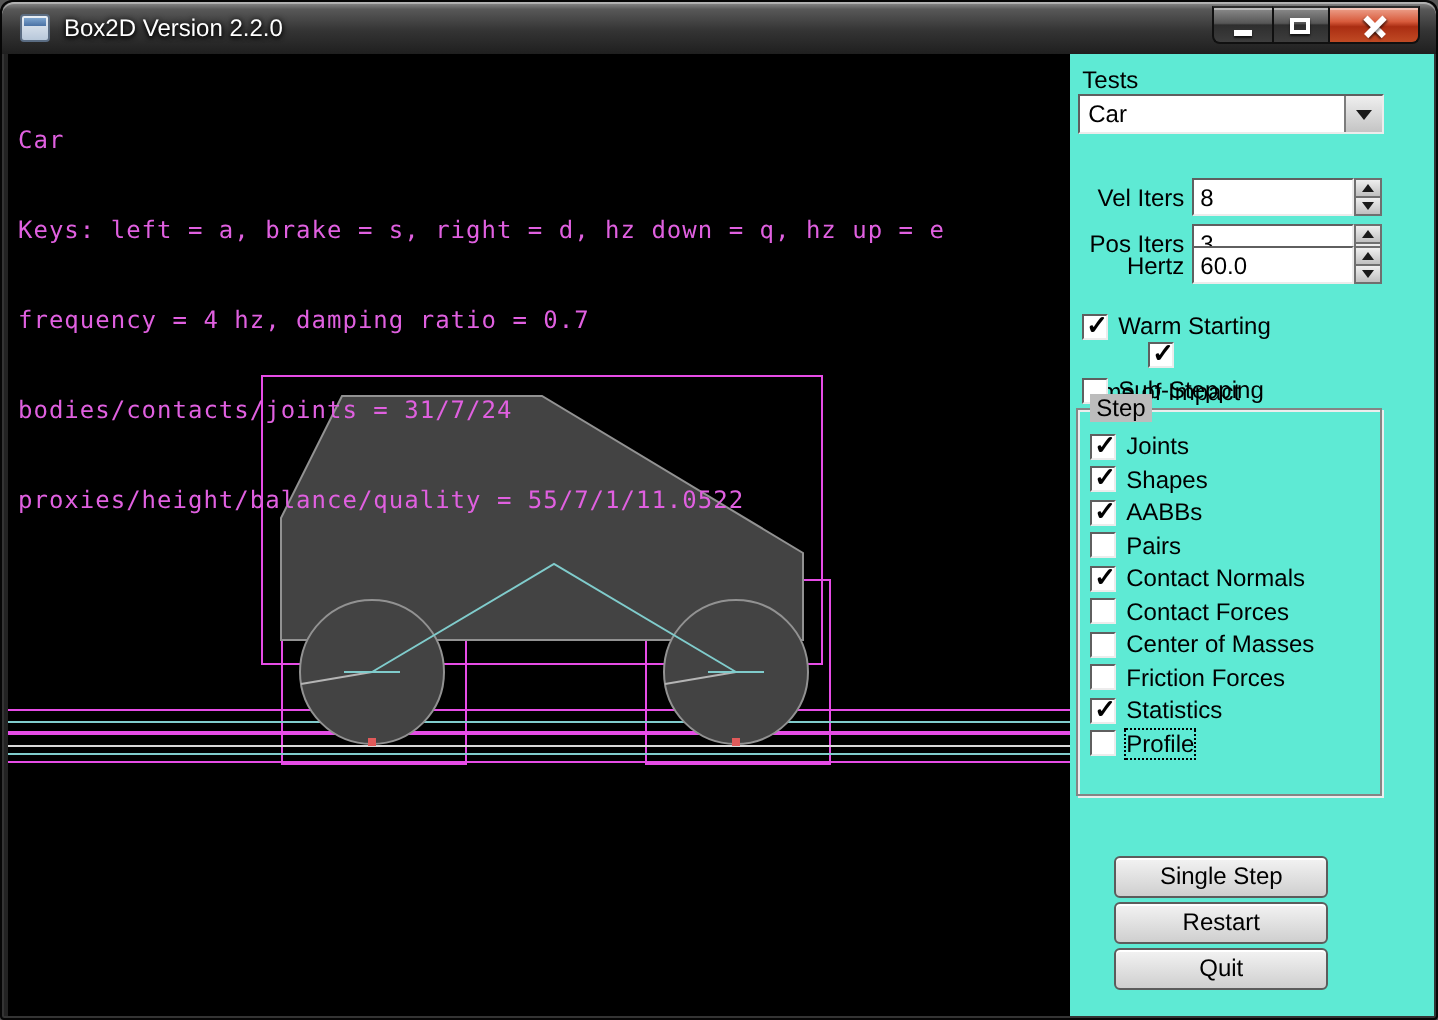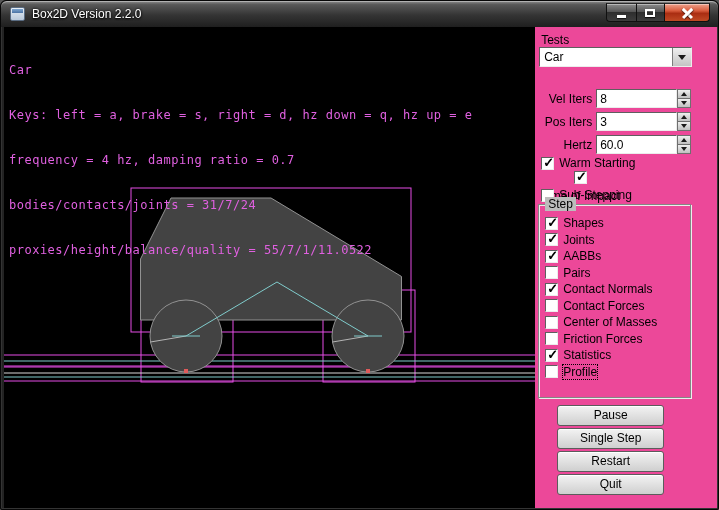--- a/index.html
+++ b/index.html
@@ -38,21 +38,21 @@
   .glyph-close::after  { transform:rotate(-45deg); }
 
   
   .content { position:absolute; top:26px; left:3px; width:713px; height:481px; display:flex; }
   .canvas { position:relative; width:552px; height:481px; background:#000; overflow:hidden; }
   .sim-text { position:absolute; left:5px; top:6px; color:#e060e0;
               font:12px "DejaVu Sans Mono",monospace; letter-spacing:0.5px; line-height:15px;
               white-space:pre; }
 
   
-  .panel { position:relative; width:189px; height:481px; background:#ec4899; font-size:12px; color:#000; }
+  .panel { position:relative; width:189px; height:481px; background:#5eead4; font-size:12px; color:#000; }
   .glui-label { position:absolute; }
   .sunken { background:#fff; border:1px solid; border-color:#5f5f5f #ececec #ececec #5f5f5f; }
 
   .listbox { position:absolute; left:4px; top:20px; width:153px; height:20px; }
   .listbox .value { position:absolute; left:4px; top:2px; }
   .drop-btn { position:absolute; right:0px; top:0px; width:19px; height:18px;
               background:linear-gradient(#efefef,#c4c4c4); border-left:1px solid #7c7c7c;
               display:flex; align-items:center; justify-content:center; cursor:default; }
   .arrow-down { width:0; height:0; border-left:4px solid transparent; border-right:4px solid transparent;
                 border-top:5px solid #1a1a1a; }
@@ -183,21 +183,21 @@
         <div class="spinner">
           <div class="sp-btn sp-up">
               <span class="tri-up"></span>
             </div>
           <div class="sp-btn sp-down">
               <span class="tri-dn"></span>
             </div>
         </div>
       </div>
 
-      <div class="spin-row" style="top:108px;">
+      <div class="spin-row" style="top:96px;">
         <span class="spin-label">Hertz</span>
         <div class="spin-edit sunken">60.0</div>
         <div class="spinner">
           <div class="sp-btn sp-up">
               <span class="tri-up"></span>
             </div>
           <div class="sp-btn sp-down">
               <span class="tri-dn"></span>
             </div>
         </div>
@@ -215,28 +215,28 @@
         <span class="box"></span>
         <span class="lbl">Sub-Stepping</span>
       </div>
 
       <div class="group">
         <span class="group-title">Step</span>
         <div class="group-items">
 
           <div class="cb checked">
             <span class="box"></span>
+            <span class="lbl">Joints</span>
+          </div>
+          <div class="cb checked">
+            <span class="box"></span>
             <span class="lbl">Shapes</span>
           </div>
           <div class="cb checked">
             <span class="box"></span>
-            <span class="lbl">Joints</span>
-          </div>
-          <div class="cb checked">
-            <span class="box"></span>
             <span class="lbl">AABBs</span>
           </div>
           <div class="cb">
             <span class="box"></span>
             <span class="lbl">Pairs</span>
           </div>
           <div class="cb checked">
             <span class="box"></span>
             <span class="lbl">Contact Normals</span>
           </div>
@@ -257,20 +257,19 @@
             <span class="lbl">Statistics</span>
           </div>
           <div class="cb">
             <span class="box"></span>
             <span class="lbl focus-ring">Profile</span>
           </div>
 
         </div>
       </div>
 
-      <div class="panel-btn" style="top:378px;">Pause</div>
       <div class="panel-btn" style="top:401px;">Single Step</div>
       <div class="panel-btn" style="top:424px;">Restart</div>
       <div class="panel-btn" style="top:447px;">Quit</div>
 
     </div>
   </div>
 </div>
 
 </body></html>

